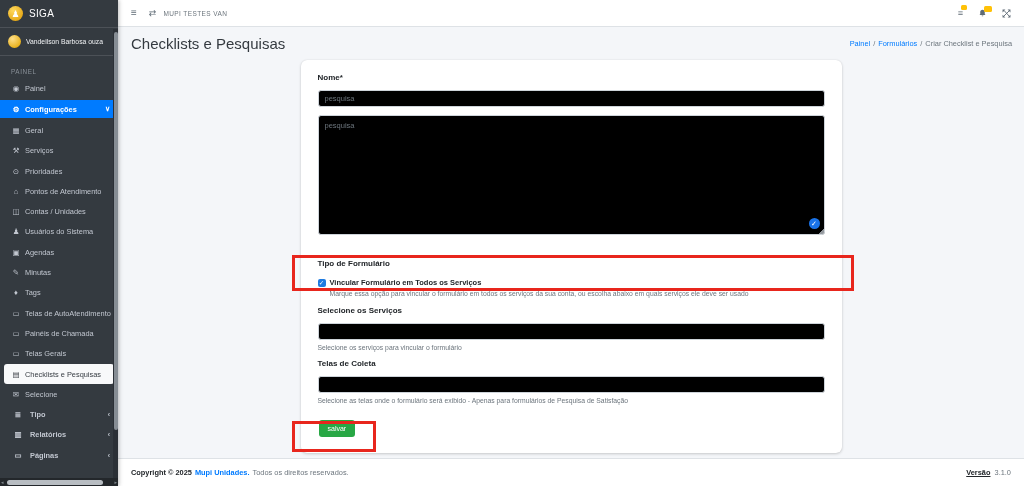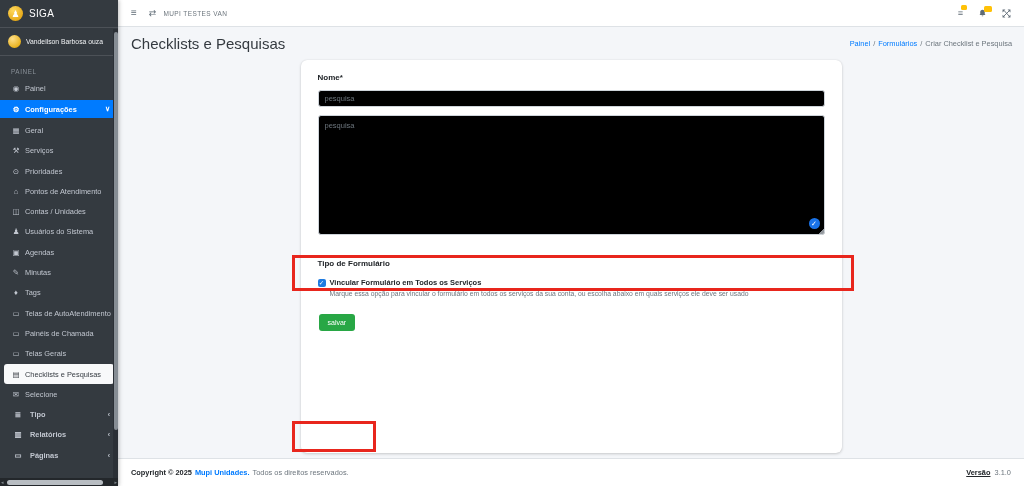--- a/index.html
+++ b/index.html
@@ -257,20 +257,30 @@
     <div class="fg fg-tipo">
       <label>Tipo de Formulário</label>
     </div>
     <div class="fg fg-check">
       <div class="cb-row">
         <span class="cb">✓</span>
         <span class="cb-label">Vincular Formulário em Todos os Serviços</span>
       </div>
       <div class="help cb-help">Marque essa opção para vincular o formulário em todos os serviços da sua conta, ou escolha abaixo em quais serviços ele deve ser usado</div>
     </div>
+    <div class="fg">
+      <label>Selecione os Serviços</label>
+      <input class="fc" type="text" value="" style="">
+      <div class="help">Selecione os serviços para vincular o formulário</div>
+    </div>
+    <div class="fg">
+      <label>Telas de Coleta</label>
+      <input class="fc" type="text" value="" style="">
+      <div class="help">Selecione as telas onde o formulário será exibido - Apenas para formulários de Pesquisa de Satisfação</div>
+    </div>
     <button class="save-btn">salvar</button>
   </div>
 
   <div class="footer">
     <b>Copyright © 2025</b>
     <span class="company">Mupi Unidades.</span>
     <span>Todos os direitos reservados.</span>
     <span class="footer-right">
       <b>Versão</b>
       <span>3.1.0</span>

